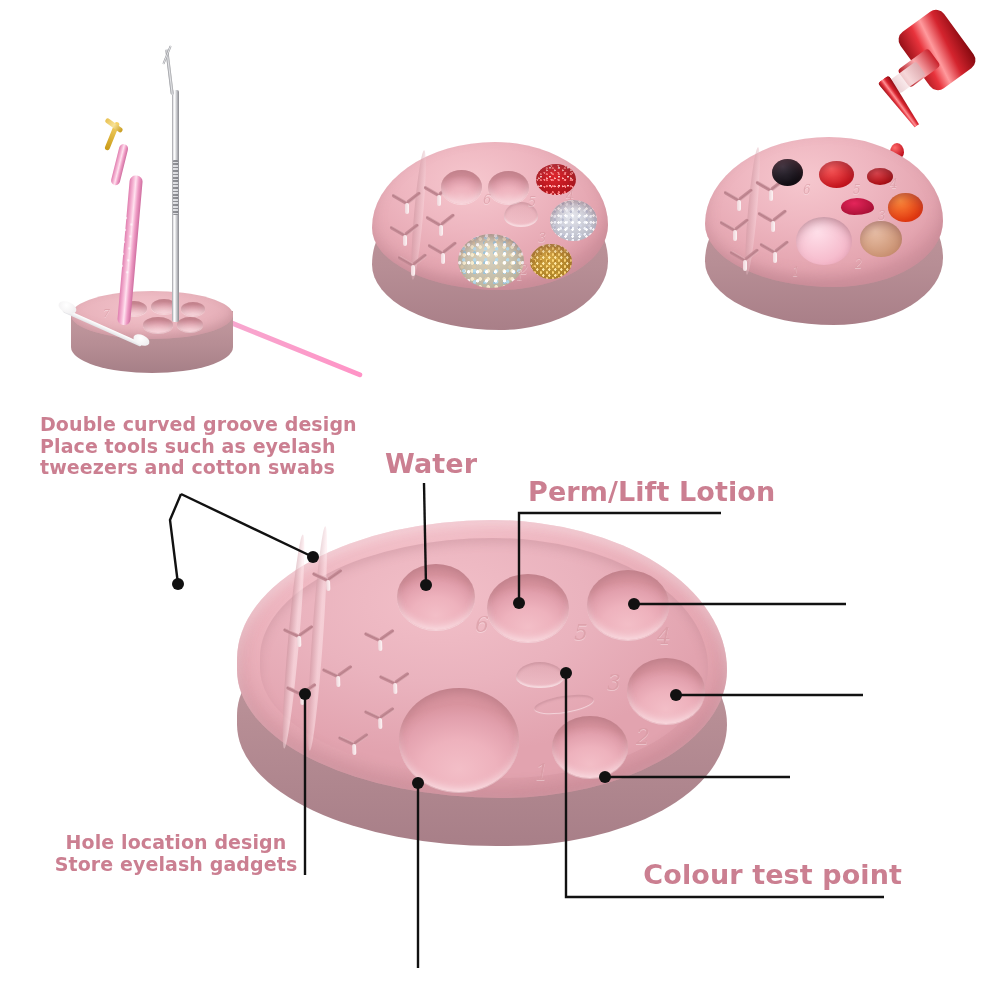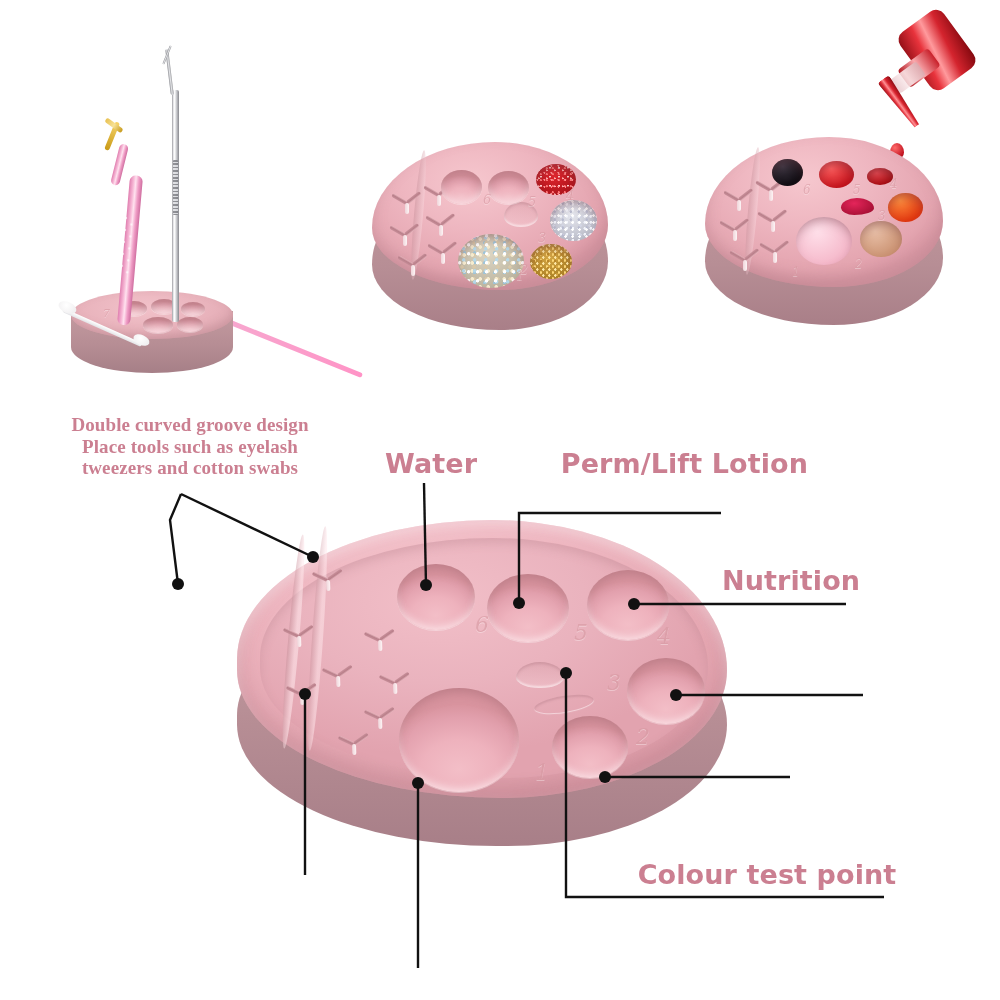--- a/index.html
+++ b/index.html
@@ -473,29 +473,30 @@
       <polyline points="790,777 605,777" fill="none" stroke="#111111" stroke-width="2.4" stroke-linecap="butt" stroke-linejoin="miter"></polyline>
       <circle cx="605" cy="777" r="6" fill="#111111"></circle>
       <polyline points="305,875 305,694" fill="none" stroke="#111111" stroke-width="2.4" stroke-linecap="butt" stroke-linejoin="miter"></polyline>
       <circle cx="305" cy="694" r="6" fill="#111111"></circle>
       <polyline points="884,897 566,897 566,673" fill="none" stroke="#111111" stroke-width="2.4" stroke-linecap="butt" stroke-linejoin="miter"></polyline>
       <circle cx="566" cy="673" r="6" fill="#111111"></circle>
       <polyline points="418,968 418,783" fill="none" stroke="#111111" stroke-width="2.4" stroke-linecap="butt" stroke-linejoin="miter"></polyline>
       <circle cx="418" cy="783" r="6" fill="#111111"></circle>
     </svg>
 
-  <div class="lbl small" style="left:40px; top:414px; width:300px; text-align:center;font-family:Liberation Serif, serif;">Double curved groove design
+  <div class="lbl small" style="left:40px; top:414px; width:300px; text-align:left;">Double curved groove design
 Place tools such as eyelash
 tweezers and cotton swabs</div>
 
   <div class="lbl big" style="left:385px; top:449px; width:110px; text-align:left;">Water</div>
 
-  <div class="lbl big" style="left:528px; top:449px; width:280px; text-align:right;">Perm/Lift Lotion</div>
-
-  <div class="lbl big" style="left:722px; top:566px; width:170px; text-align:left;">Nutrition</div>
-
-
-
-
-  <div class="lbl big" style="left:632px; top:860px; width:270px; text-align:center;">Colour test point</div>
+  <div class="lbl big" style="left:528px; top:477px; width:280px; text-align:left;">Perm/Lift Lotion</div>
+
+
+
+
+  <div class="lbl small" style="left:45px; top:832px; width:262px; text-align:center;">Hole location design
+Store eyelash gadgets</div>
+
+  <div class="lbl big" style="left:632px; top:860px; width:270px; text-align:right;">Colour test point</div>
 
 
 </div>
 
 </body></html>

